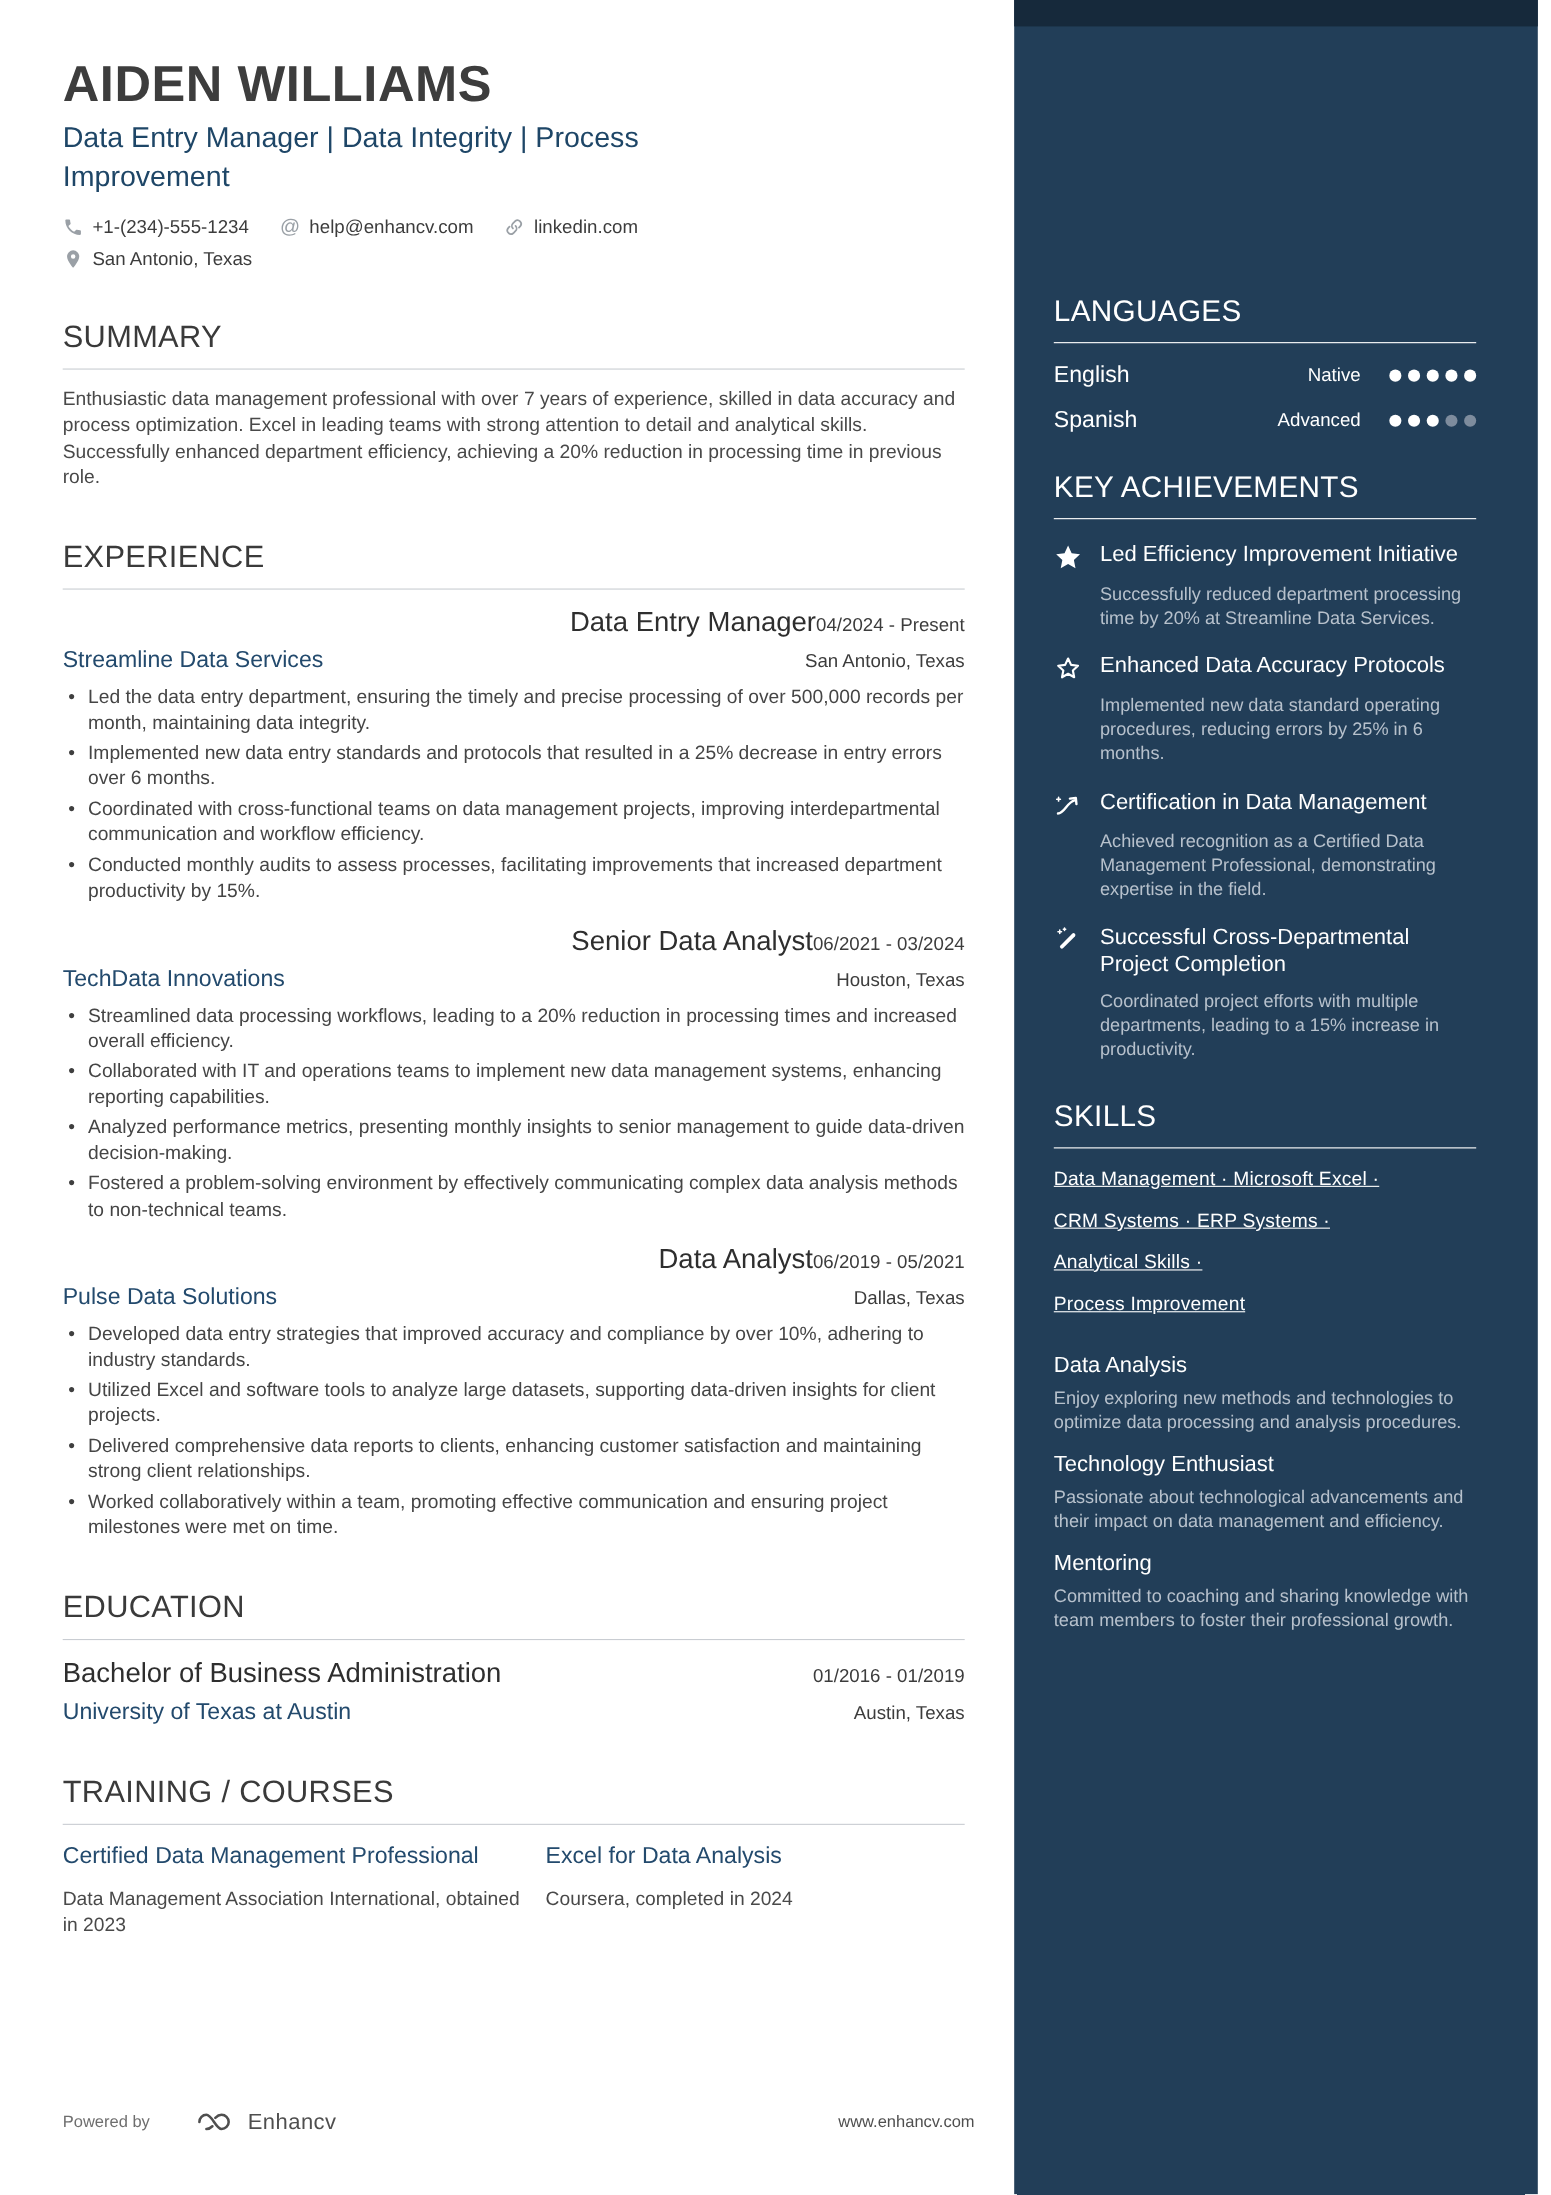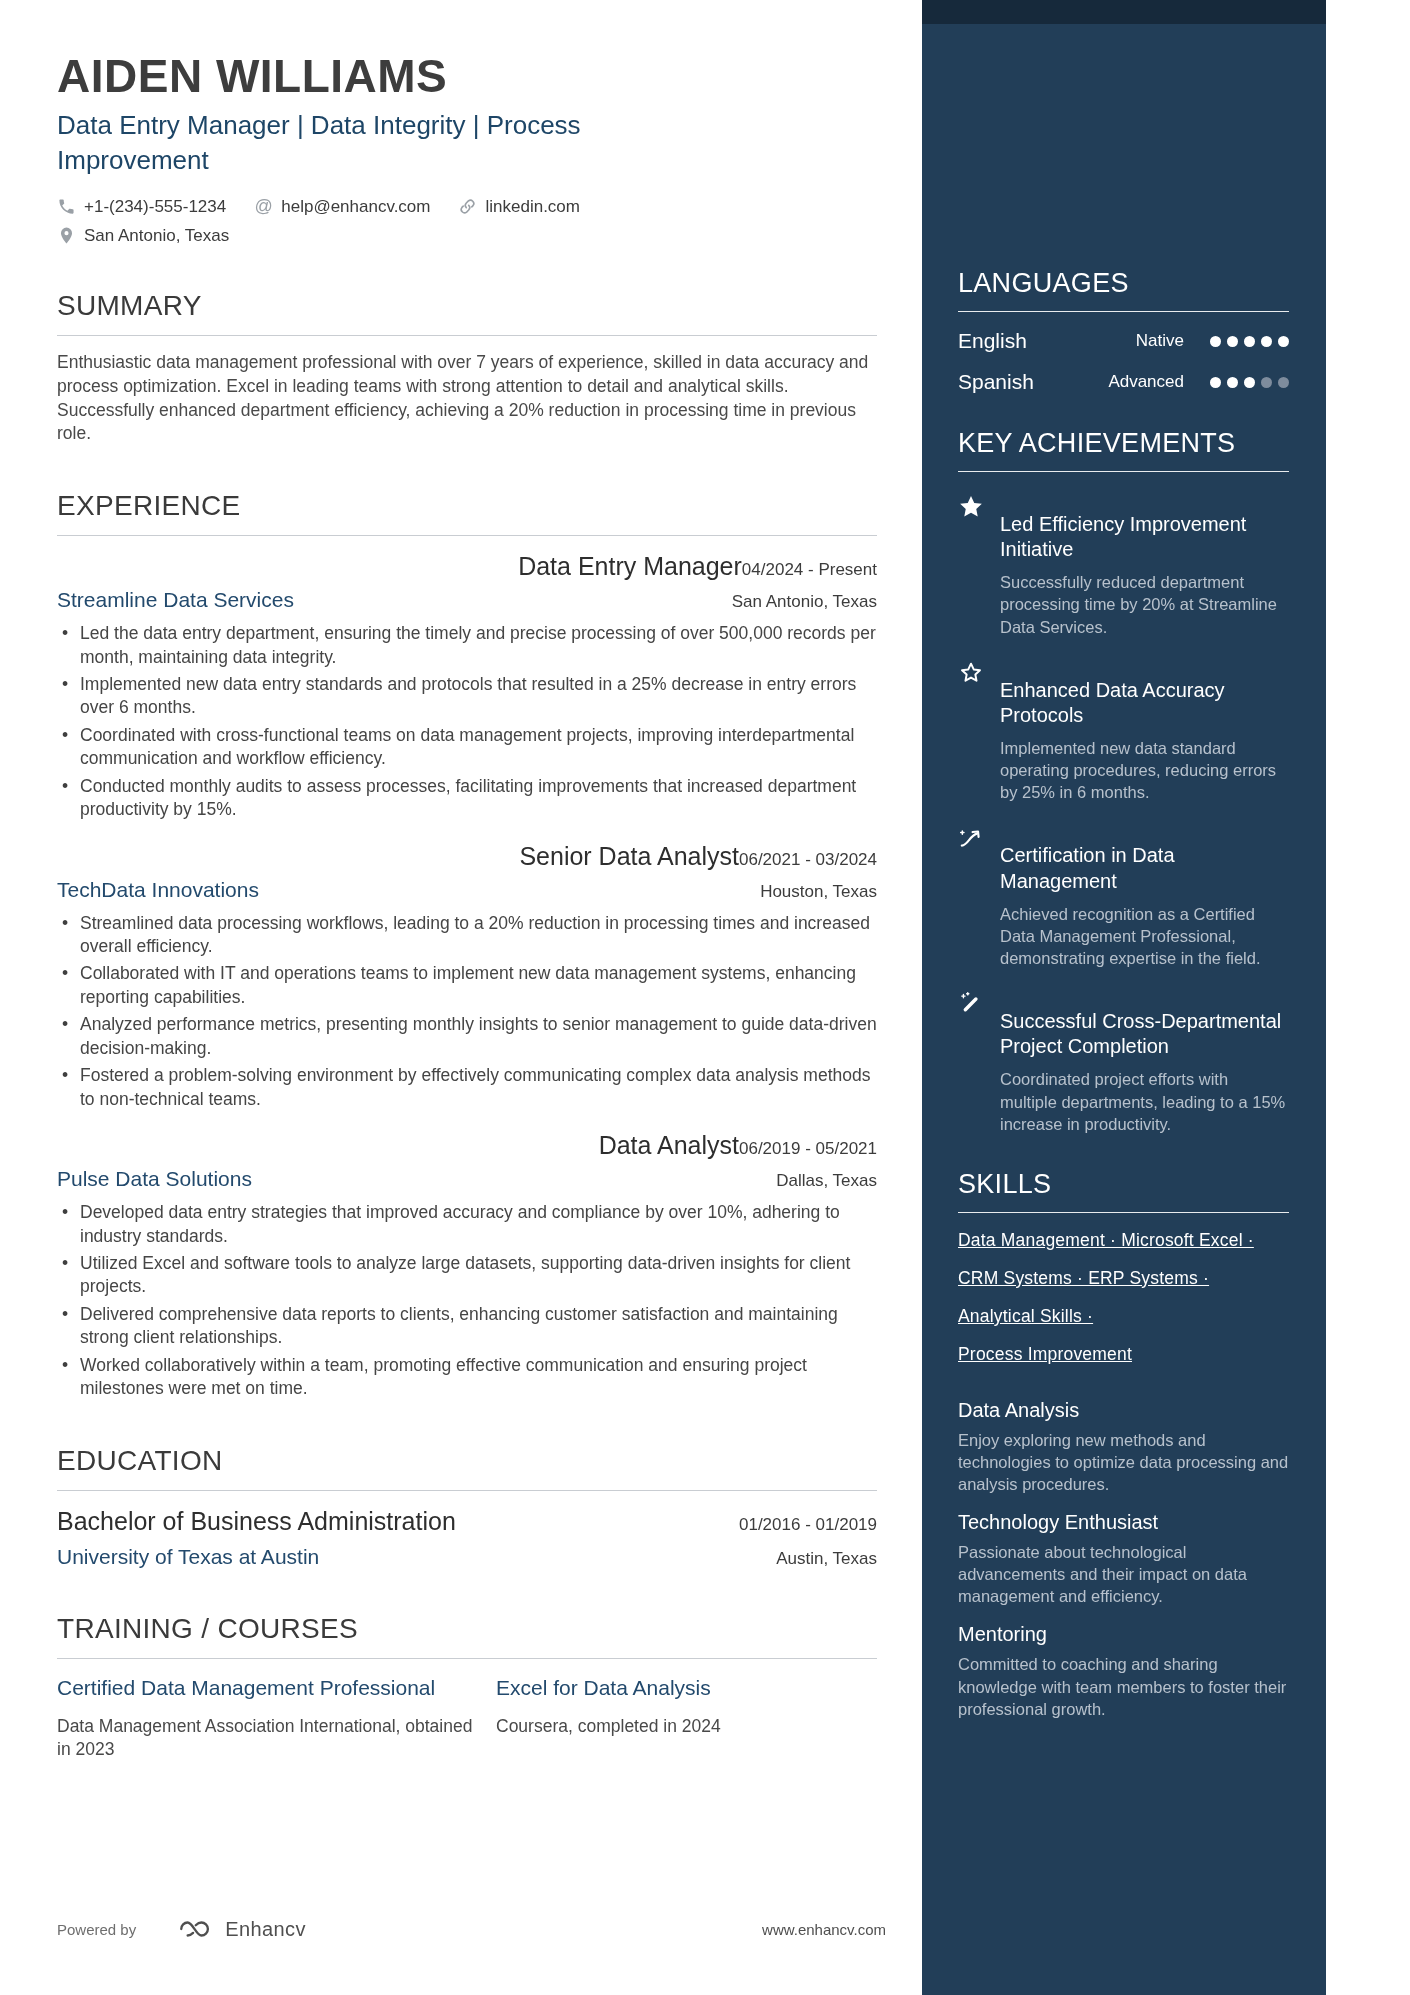--- a/index.html
+++ b/index.html
@@ -41,35 +41,35 @@
   .course-title{font-size:21px;color:#234a6d;font-weight:500;line-height:1.28;}
   .course-sub{margin-top:14px;font-size:17.5px;line-height:1.3;color:#494949;}
 
   .footer{position:absolute;left:57px;width:829px;bottom:52px;display:flex;align-items:center;}
   .powered{font-size:15px;color:#6e6e6e;}
   .brandwrap{display:flex;align-items:center;gap:9px;margin-left:36px;}
   .brand{font-size:20px;color:#4f4f4f;letter-spacing:.4px;}
   .footer-url{margin-left:auto;font-size:15px;color:#4f4f4f;text-decoration:none;}
 
   
-  .sidebar{width:404px;box-sizing:border-box;background:#223e58;position:relative;padding:268px 37px 0 36px;flex:0 0 auto;}
+  .sidebar{width:476px;box-sizing:border-box;background:#223e58;position:relative;padding:268px 56px 0 36px;flex:0 0 auto;}
   .sidebar::before{content:"";position:absolute;top:0;left:0;right:0;height:24px;background:#16293b;}
   .sb-section{margin-bottom:34px;}
   .sidebar h2{color:#fff;border-bottom:1.5px solid rgba(255,255,255,.9);font-size:27px;font-weight:500;padding-bottom:12px;}
 
   .lang-row{display:flex;align-items:center;margin-top:17px;}
   .lang-name{font-size:21px;color:#fff;flex:1;}
   .lang-level{font-size:17px;color:#fff;margin-right:20px;}
   .dots{display:flex;align-items:center;}
   .dot{width:11px;height:11px;border-radius:50%;background:#7e8c9d;margin-left:6px;}
   .dot.filled{background:#ffffff;}
 
   .ach{display:grid;grid-template-columns:42px 1fr;margin-top:20px;}
   .ach-icon{width:26px;height:26px;margin-top:2px;}
-  .ach-title{font-size:20px;color:#ffffff;line-height:1.26;font-weight:500;margin-top:20px;}
+  .ach-title{font-size:20px;color:#ffffff;line-height:1.26;font-weight:500;}
   .ach-text{grid-column:2;margin-top:9px;font-size:16.5px;line-height:1.34;color:#b7c1cc;}
 
   .skill-line{font-size:17.5px;color:#fff;margin-top:17px;letter-spacing:.2px;text-decoration:underline;}
 
   .interest{margin-top:16px;}
   .interest-title{font-size:20px;color:#fff;font-weight:500;}
   .interest-text{margin-top:7px;font-size:16.5px;line-height:1.34;color:#b7c1cc;}
 </style>
 </head>
 <body>

